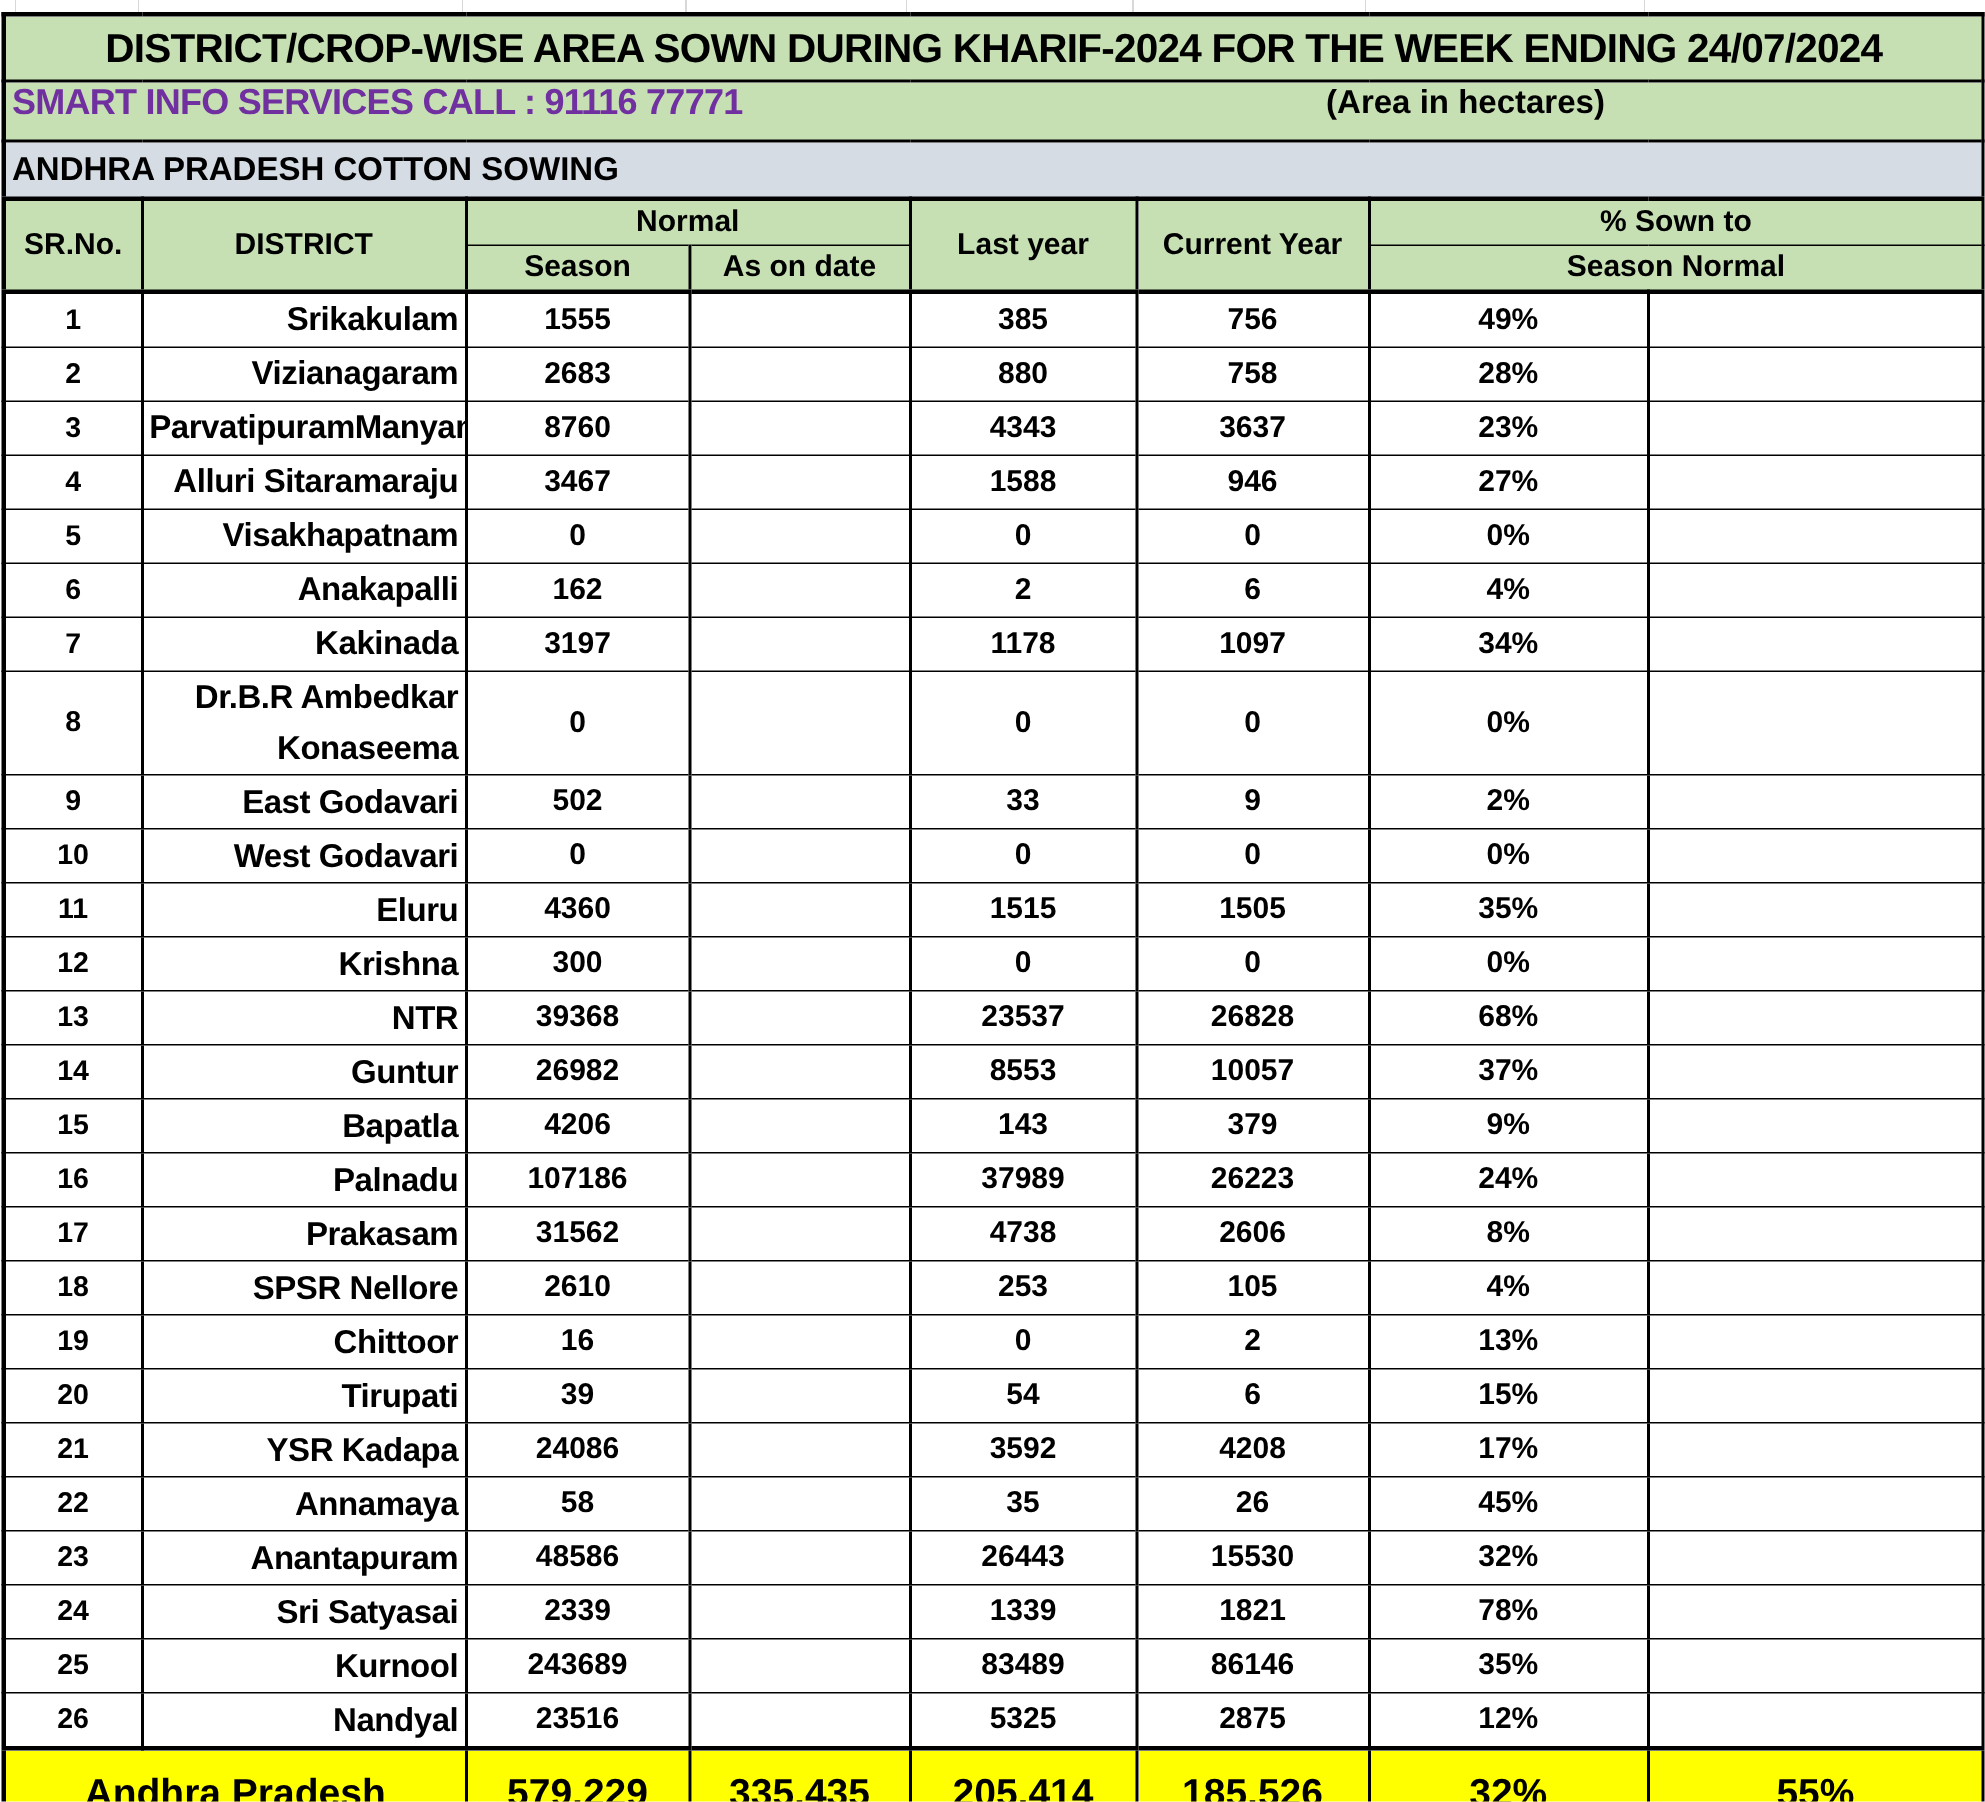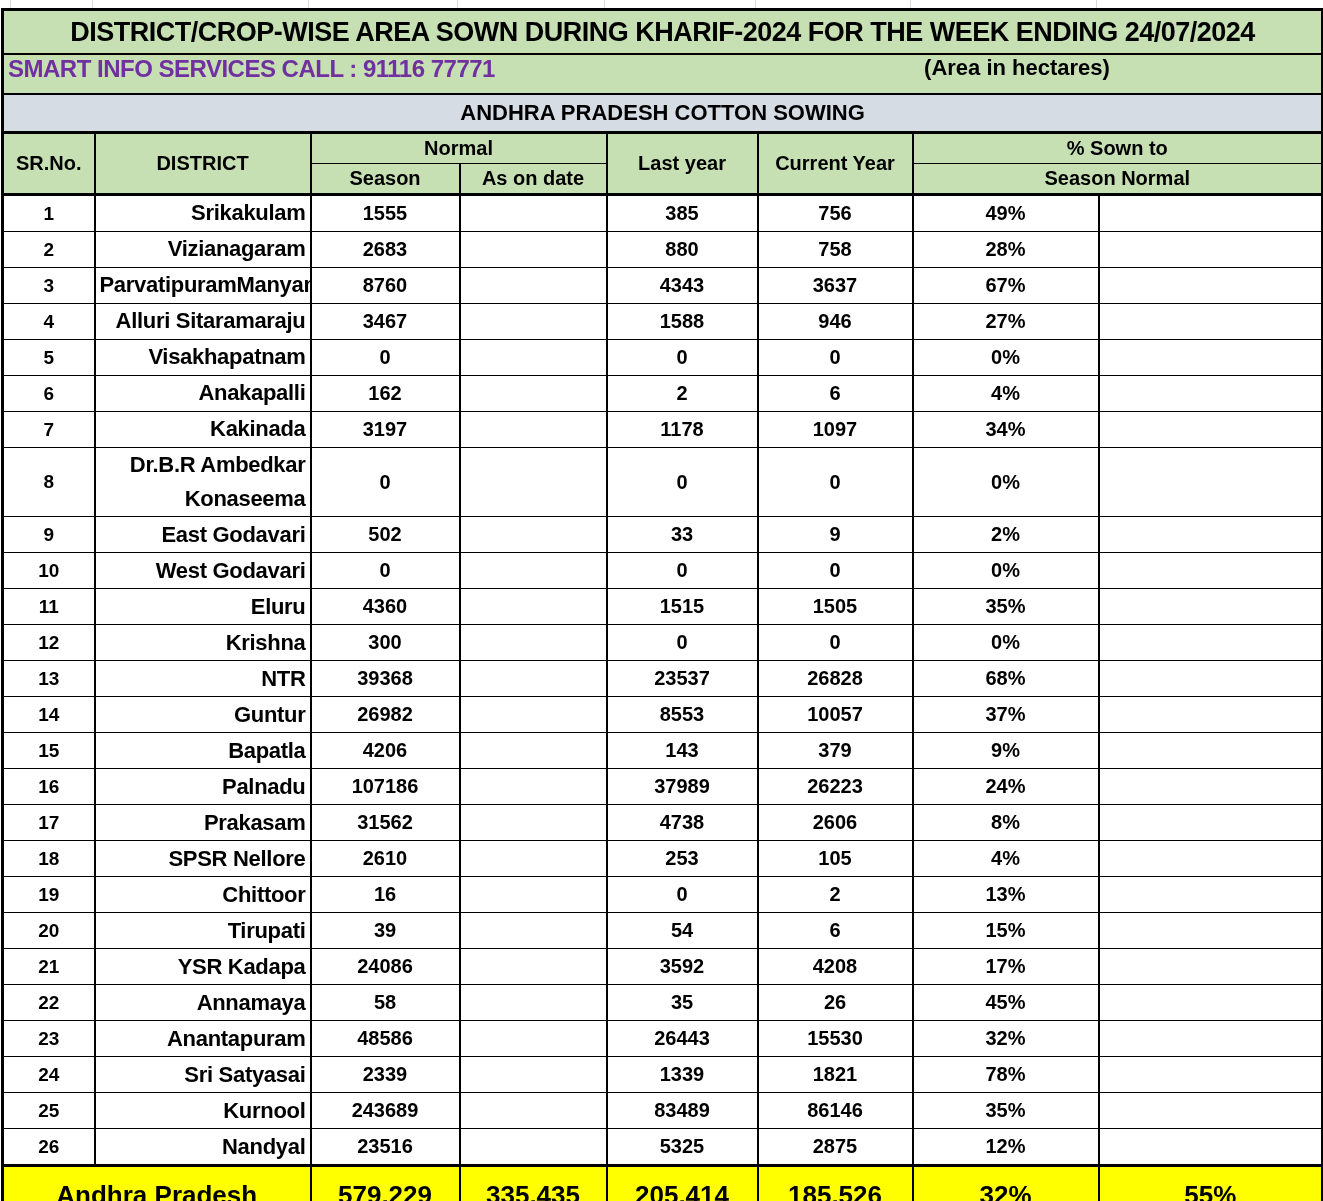--- a/index.html
+++ b/index.html
@@ -48,26 +48,26 @@
   
   .r-title th {
     height: 42px; background: #c6e0b4;
     font-size: 27px; text-align: center;
     border-bottom-width: 2px; letter-spacing: -0.5px;
   }
   .r-sub th { height: 38px; background: #c6e0b4; }
   .sub-wrap { position: relative; display: flex; height: 100%; }
   .sub-left { color: #7030a0; font-size: 24px; letter-spacing: -0.5px; white-space: nowrap; }
   .sub-right {
-    position: absolute; left: 896px; width: 226px;
+    position: absolute; left: 856px; width: 226px;
     text-align: center; color: #000; font-size: 22px; white-space: nowrap;
   }
   .r-section th {
     height: 36px; background: #d6dce4;
-    font-size: 22px; text-align: center;
+    font-size: 22px; text-align: left;
     border-top: 2px solid #000; border-bottom: 3px solid #000; margin-top: 32px;
   }
 
   
   .r-head1 th, .r-head2 th {
     background: #c6e0b4; font-size: 20px; height: 29px; text-align: center;
   }
   .r-head1 th[rowspan], .r-head2 th { border-bottom: 3px solid #000; }
   .h-season, .h-asondate { text-align: left; }
 
@@ -155,21 +155,21 @@
     <td class="c-num">28%</td>
     <td class="c-num"></td>
   </tr>
         <tr>
     <td class="c-sr">3</td>
     <td class="c-district">ParvatipuramManyam</td>
     <td class="c-num">8760</td>
     <td class="c-num"></td>
     <td class="c-num">4343</td>
     <td class="c-num">3637</td>
-    <td class="c-num">67%</td>
+    <td class="c-num">23%</td>
     <td class="c-num"></td>
   </tr>
         <tr>
     <td class="c-sr">4</td>
     <td class="c-district">Alluri Sitaramaraju</td>
     <td class="c-num">3467</td>
     <td class="c-num"></td>
     <td class="c-num">1588</td>
     <td class="c-num">946</td>
     <td class="c-num">27%</td>

